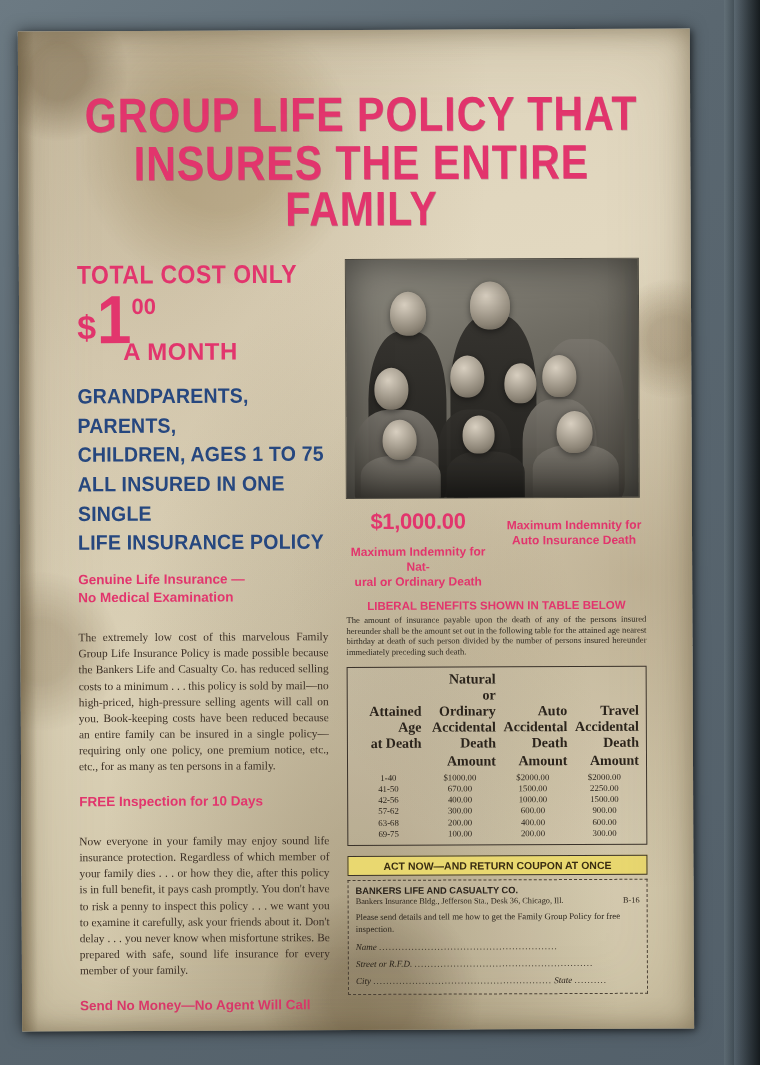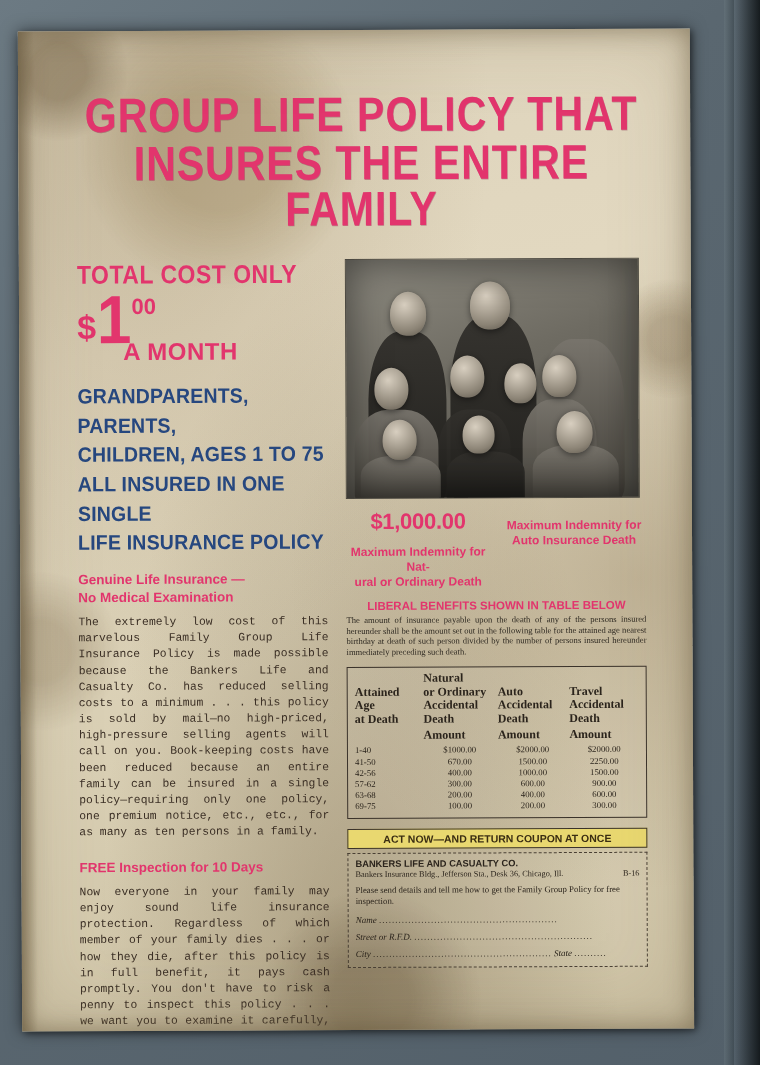--- a/index.html
+++ b/index.html
@@ -174,22 +174,22 @@
     font-weight: bold;
     font-size: 13.5px;
     line-height: 1.35;
     margin-top: 22px;
   }
   .body-txt {
     color: #3b2f25;
     font-size: 11.4px;
     line-height: 1.42;
     text-align: justify;
-    margin-top: 7px;
-    font-family: Liberation Mono, monospace;
+    margin-top: 22px;
+    font-family: Liberation Serif, serif;
   }
   .sub-pink2 { margin-top: 18px; }
 
   
   .photo {
     width: 292px;
     height: 238px;
     position: relative;
     background: linear-gradient(160deg,#8d8a80 0%, #6e6b62 45%, #55534c 100%);
     border: 1px solid #4b4840;
@@ -266,32 +266,32 @@
   }
   table.rates {
     width: 100%;
     border-collapse: collapse;
     font-size: 8.6px;
     color: #2b241c;
     font-family: "Liberation Serif", serif;
   }
   table.rates th {
     font-weight: bold;
-    font-size: 12px;
+    font-size: 14px;
     line-height: 1.15;
     vertical-align: bottom;
     padding: 0 1px 2px 1px;
-    text-align: left;
+    text-align: right;
   }
   table.rates td {
     text-align: center;
     padding: 0.6px 1px;
     font-size: 8.8px;
   }
-  table.rates td.age { text-align: left; }
+  table.rates td.age { text-align: center; }
   .amountRow th { font-style: normal; font-weight: bold; padding-bottom: 3px; }
 
   
   .couponTop {
     border: 1.2px solid #3a322a;
     background: #e9d870;
     color: #3a2d12;
     font-family: "Liberation Sans", sans-serif;
     font-weight: bold;
     font-size: 10.5px;

